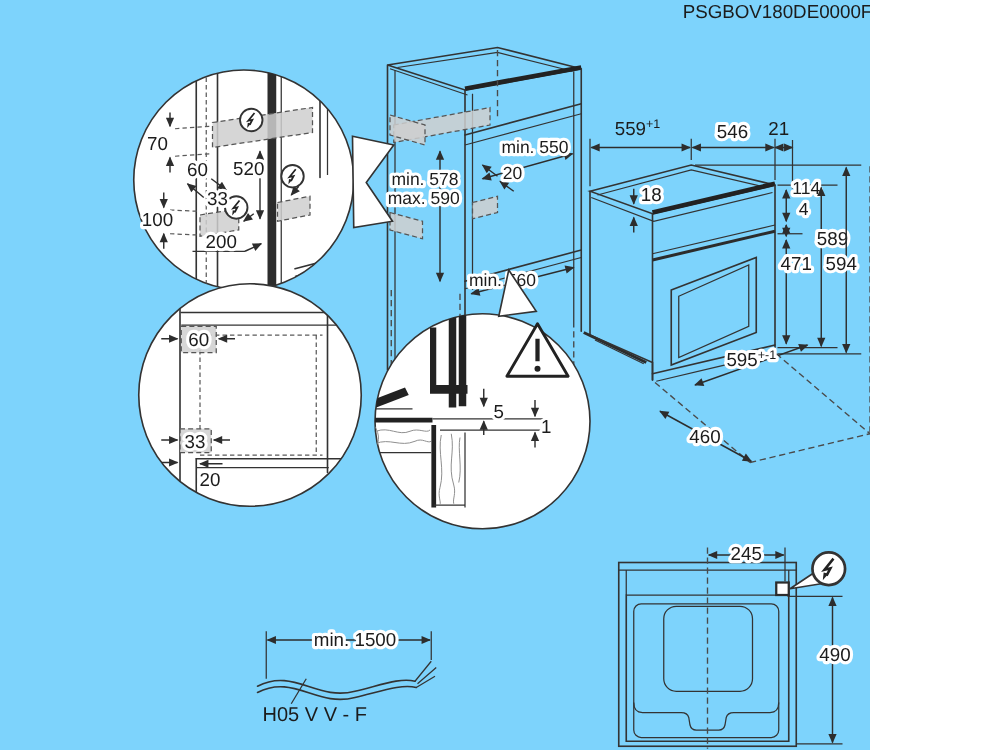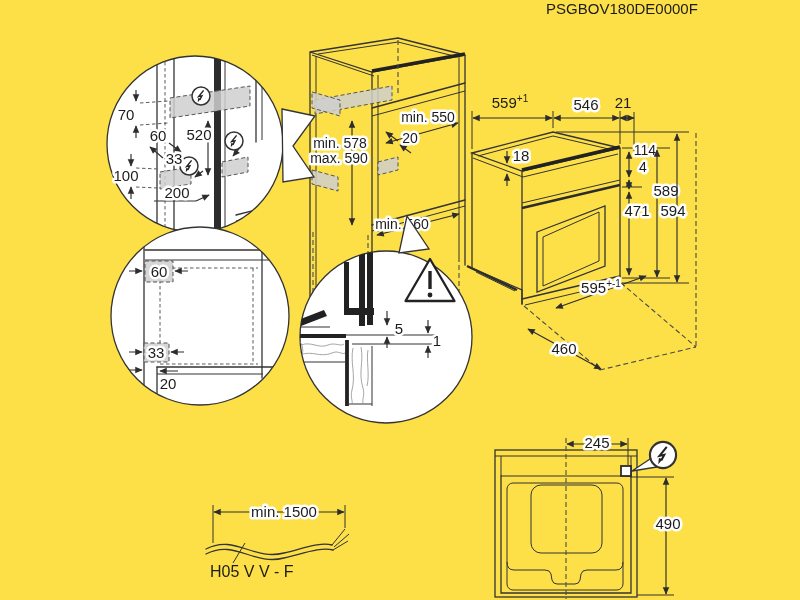--- a/index.html
+++ b/index.html
@@ -1,16 +1,16 @@
 <!DOCTYPE html>
 <html><head>
 <meta charset="utf-8">
 <style>
   html,body{margin:0;padding:0;background:#fff;}
-  .stage{position:relative;width:800px;height:600px;background:#fde047;overflow:hidden;
+  .stage{position:relative;width:696px;height:600px;background:#7dd3fc;overflow:hidden;
          font-family:"Liberation Sans",sans-serif;}
   svg{display:block;}
   .ln   {stroke:#333;stroke-width:1.3;fill:none;stroke-linecap:round;}
   .lnth {stroke:#333;stroke-width:1;fill:none;}
   .ln2  {stroke:#2c2c2c;stroke-width:2.4;fill:none;}
   .thick{stroke:#222;stroke-width:3.8;fill:none;stroke-linecap:butt;}
   .dash {stroke:#4a4a4a;stroke-width:1.1;fill:none;stroke-dasharray:5 3;}
   .dashf{stroke:#5a5a5a;stroke-width:1;fill:none;stroke-dasharray:3.5 2.5;}
   .gray {fill:#cfcfcf;fill-opacity:.85;stroke:#555;stroke-width:1;stroke-dasharray:4 2.5;}
   .dim  {stroke:#2d2d2d;stroke-width:1.15;fill:none;}

